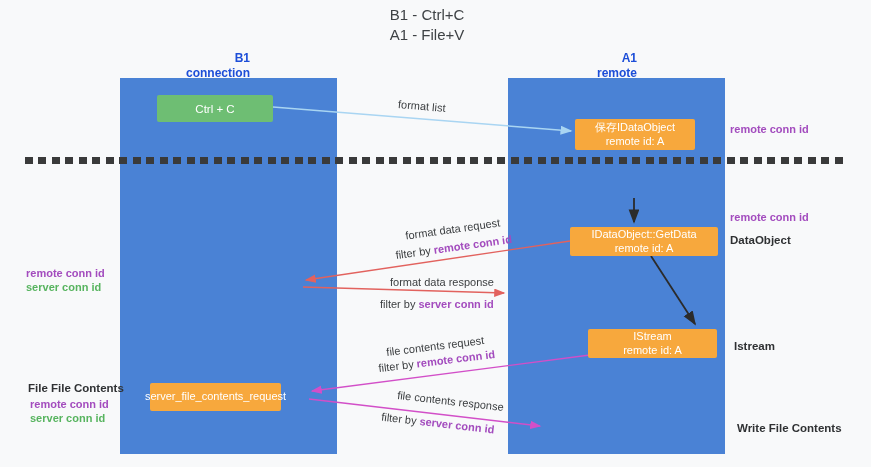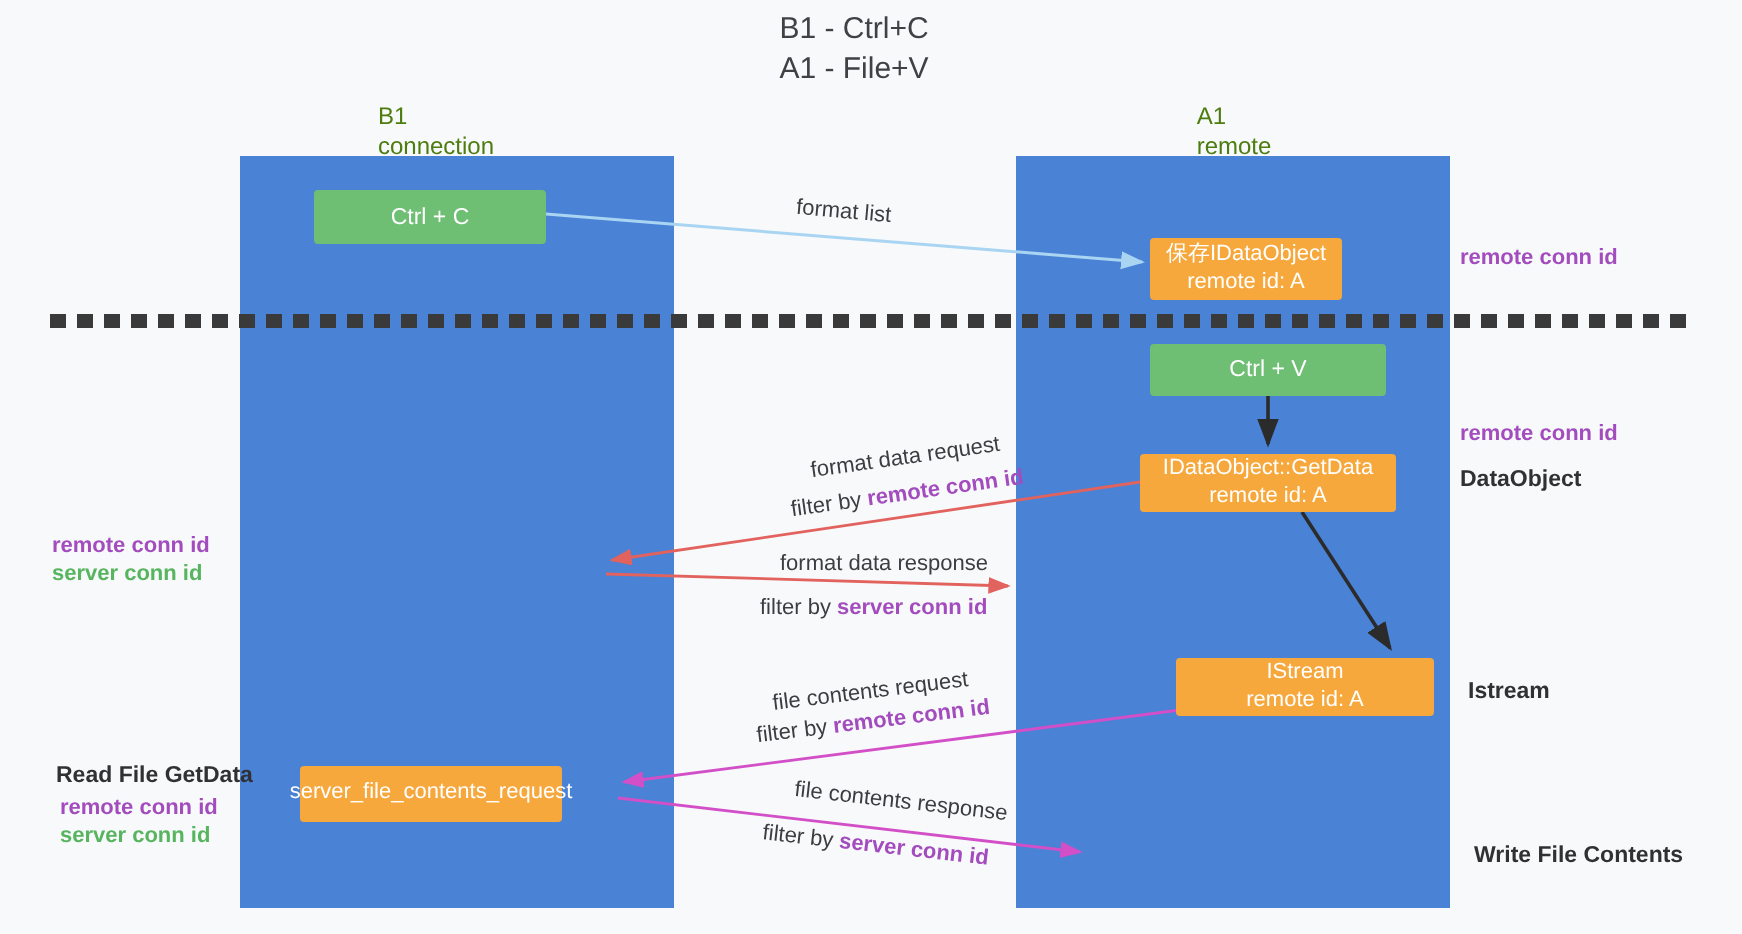--- a/index.html
+++ b/index.html
@@ -7,21 +7,21 @@
     width:871px;height:467px;
     background:var(--background,#f8f9fa);
     font-family:"Liberation Sans","DejaVu Sans",sans-serif;
     overflow:hidden;
   }
   .stage{position:relative;width:871px;height:467px;}
   .stage > *{position:absolute;}
   svg.arrows{left:0;top:0;z-index:3;pointer-events:none;}
   .title{left:427px;top:5px;transform:translateX(-50%);text-align:right;
          font-size:15px;line-height:20px;color:#3e4245;z-index:5;white-space:nowrap;}
-  .hdr{text-align:left;font-size:12px;line-height:15px;color:#4d7c0f;z-index:5;white-space:nowrap;}
+  .hdr{text-align:right;font-size:12px;line-height:15px;color:#1d4ed8;z-index:5;white-space:nowrap;font-weight:bold;}
   .col{top:78px;width:217px;height:376px;background:var(--column-blue,#4a82d5);z-index:1;}
   .dash-line{left:25px;top:157px;width:820px;height:7px;z-index:2;
     background:repeating-linear-gradient(90deg,var(--dash,#3a3a3a) 0 8px,transparent 8px 13.5px);}
   .box{display:flex;flex-direction:column;align-items:center;justify-content:center;
        color:#fff;text-align:left;border-radius:2px;z-index:4;white-space:nowrap;}
   .box.green{background:var(--box-green,#6ebe73);font-size:11.5px;}
   .box.orange{background:var(--box-orange,#f7a83d);font-size:11px;line-height:13.5px;}
   .side-label{font-size:11px;z-index:5;white-space:nowrap;}
   .purple{color:var(--text-purple,#a34cbe);font-weight:bold;}
   .greentx{color:var(--text-green,#57b45f);font-weight:bold;}
@@ -81,48 +81,45 @@
     <div>connection</div>
   </div>
   <div class="hdr" style="left:617px;top:51px;transform:translateX(-50%)">
     <div>A1</div>
     <div>remote</div>
   </div>
 
   <div class="box green" style="left:157px;top:95px;width:116px;height:27px">
     <span>Ctrl + C</span>
   </div>
-  <div class="box orange" style="left:575px;top:119px;width:96px;height:31px">
+  <div class="box orange" style="left:575px;top:119px;width:120px;height:31px">
     <span>保存IDataObject</span>
     <span>remote id: A</span>
   </div>
-  <div class="box green" style="left:575px;top:172px;width:118px;height:26px">
-    <span>Ctrl + V</span>
-  </div>
-  <div class="box orange" style="left:570px;top:227px;width:128px;height:29px">
+  <div class="box orange" style="left:570px;top:227px;width:148px;height:29px">
     <span>IDataObject::GetData</span>
     <span>remote id: A</span>
   </div>
   <div class="box orange" style="left:588px;top:329px;width:129px;height:29px">
     <span>IStream</span>
     <span>remote id: A</span>
   </div>
   <div class="box orange" style="left:150px;top:383px;width:131px;height:28px">
     <span>server_file_contents_request</span>
   </div>
 
   <div class="side-label purple" style="left:730px;top:123px">remote conn id</div>
   <div class="side-label purple" style="left:730px;top:211px">remote conn id</div>
   <div class="side-label blacktx" style="left:730px;top:234px">DataObject</div>
   <div class="side-label blacktx" style="left:734px;top:340px">Istream</div>
   <div class="side-label blacktx" style="left:737px;top:422px">Write File Contents</div>
 
   <div class="side-label purple" style="left:26px;top:267px">remote conn id</div>
   <div class="side-label greentx" style="left:26px;top:281px">server conn id</div>
-  <div class="side-label blacktx" style="left:28px;top:382px">Read File GetData</div>
+  <div class="side-label blacktx" style="left:28px;top:382px">File File Contents</div>
   <div class="side-label purple" style="left:30px;top:398px">remote conn id</div>
   <div class="side-label greentx" style="left:30px;top:412px">server conn id</div>
 
   <div class="arrow-label" style="left:398px;top:100px;transform:rotate(5deg)">format list</div>
 
   <div class="arrow-label" style="left:405px;top:223px;transform:rotate(-8deg)">format data request</div>
   <div class="arrow-label" style="left:395px;top:241px;transform:rotate(-8deg)">
     <span>filter by</span><span class="purple seg">remote conn id</span>
   </div>
 

